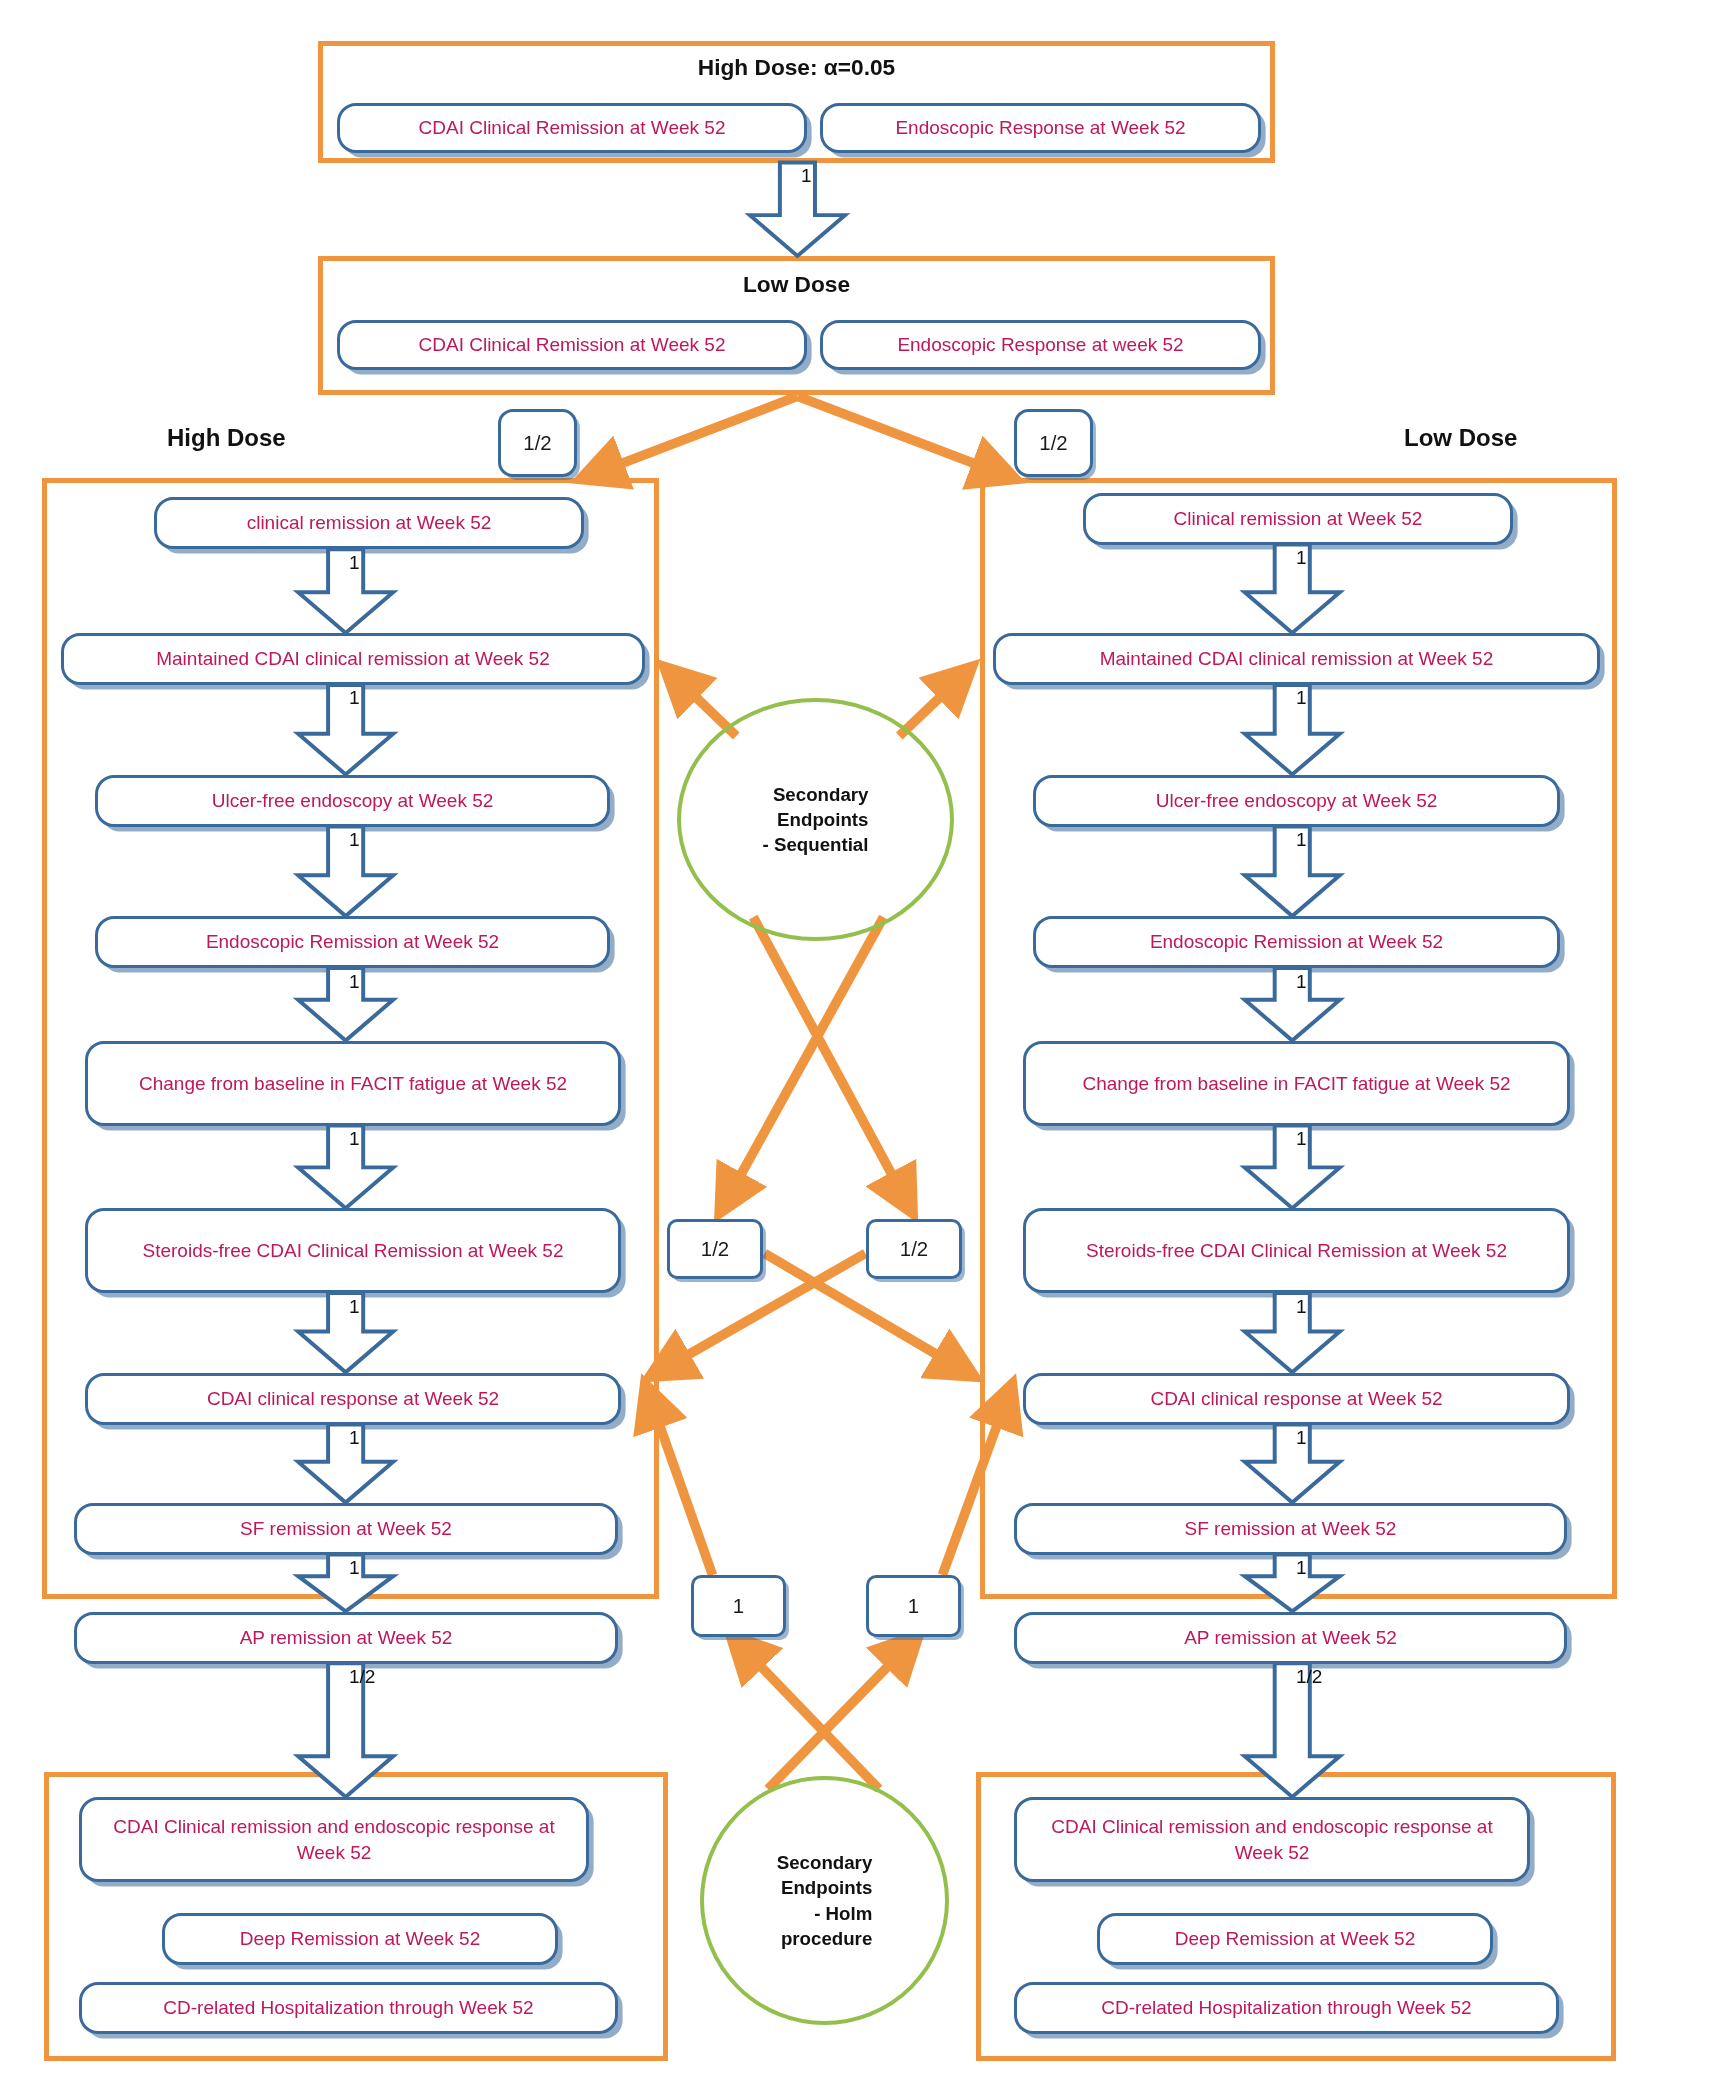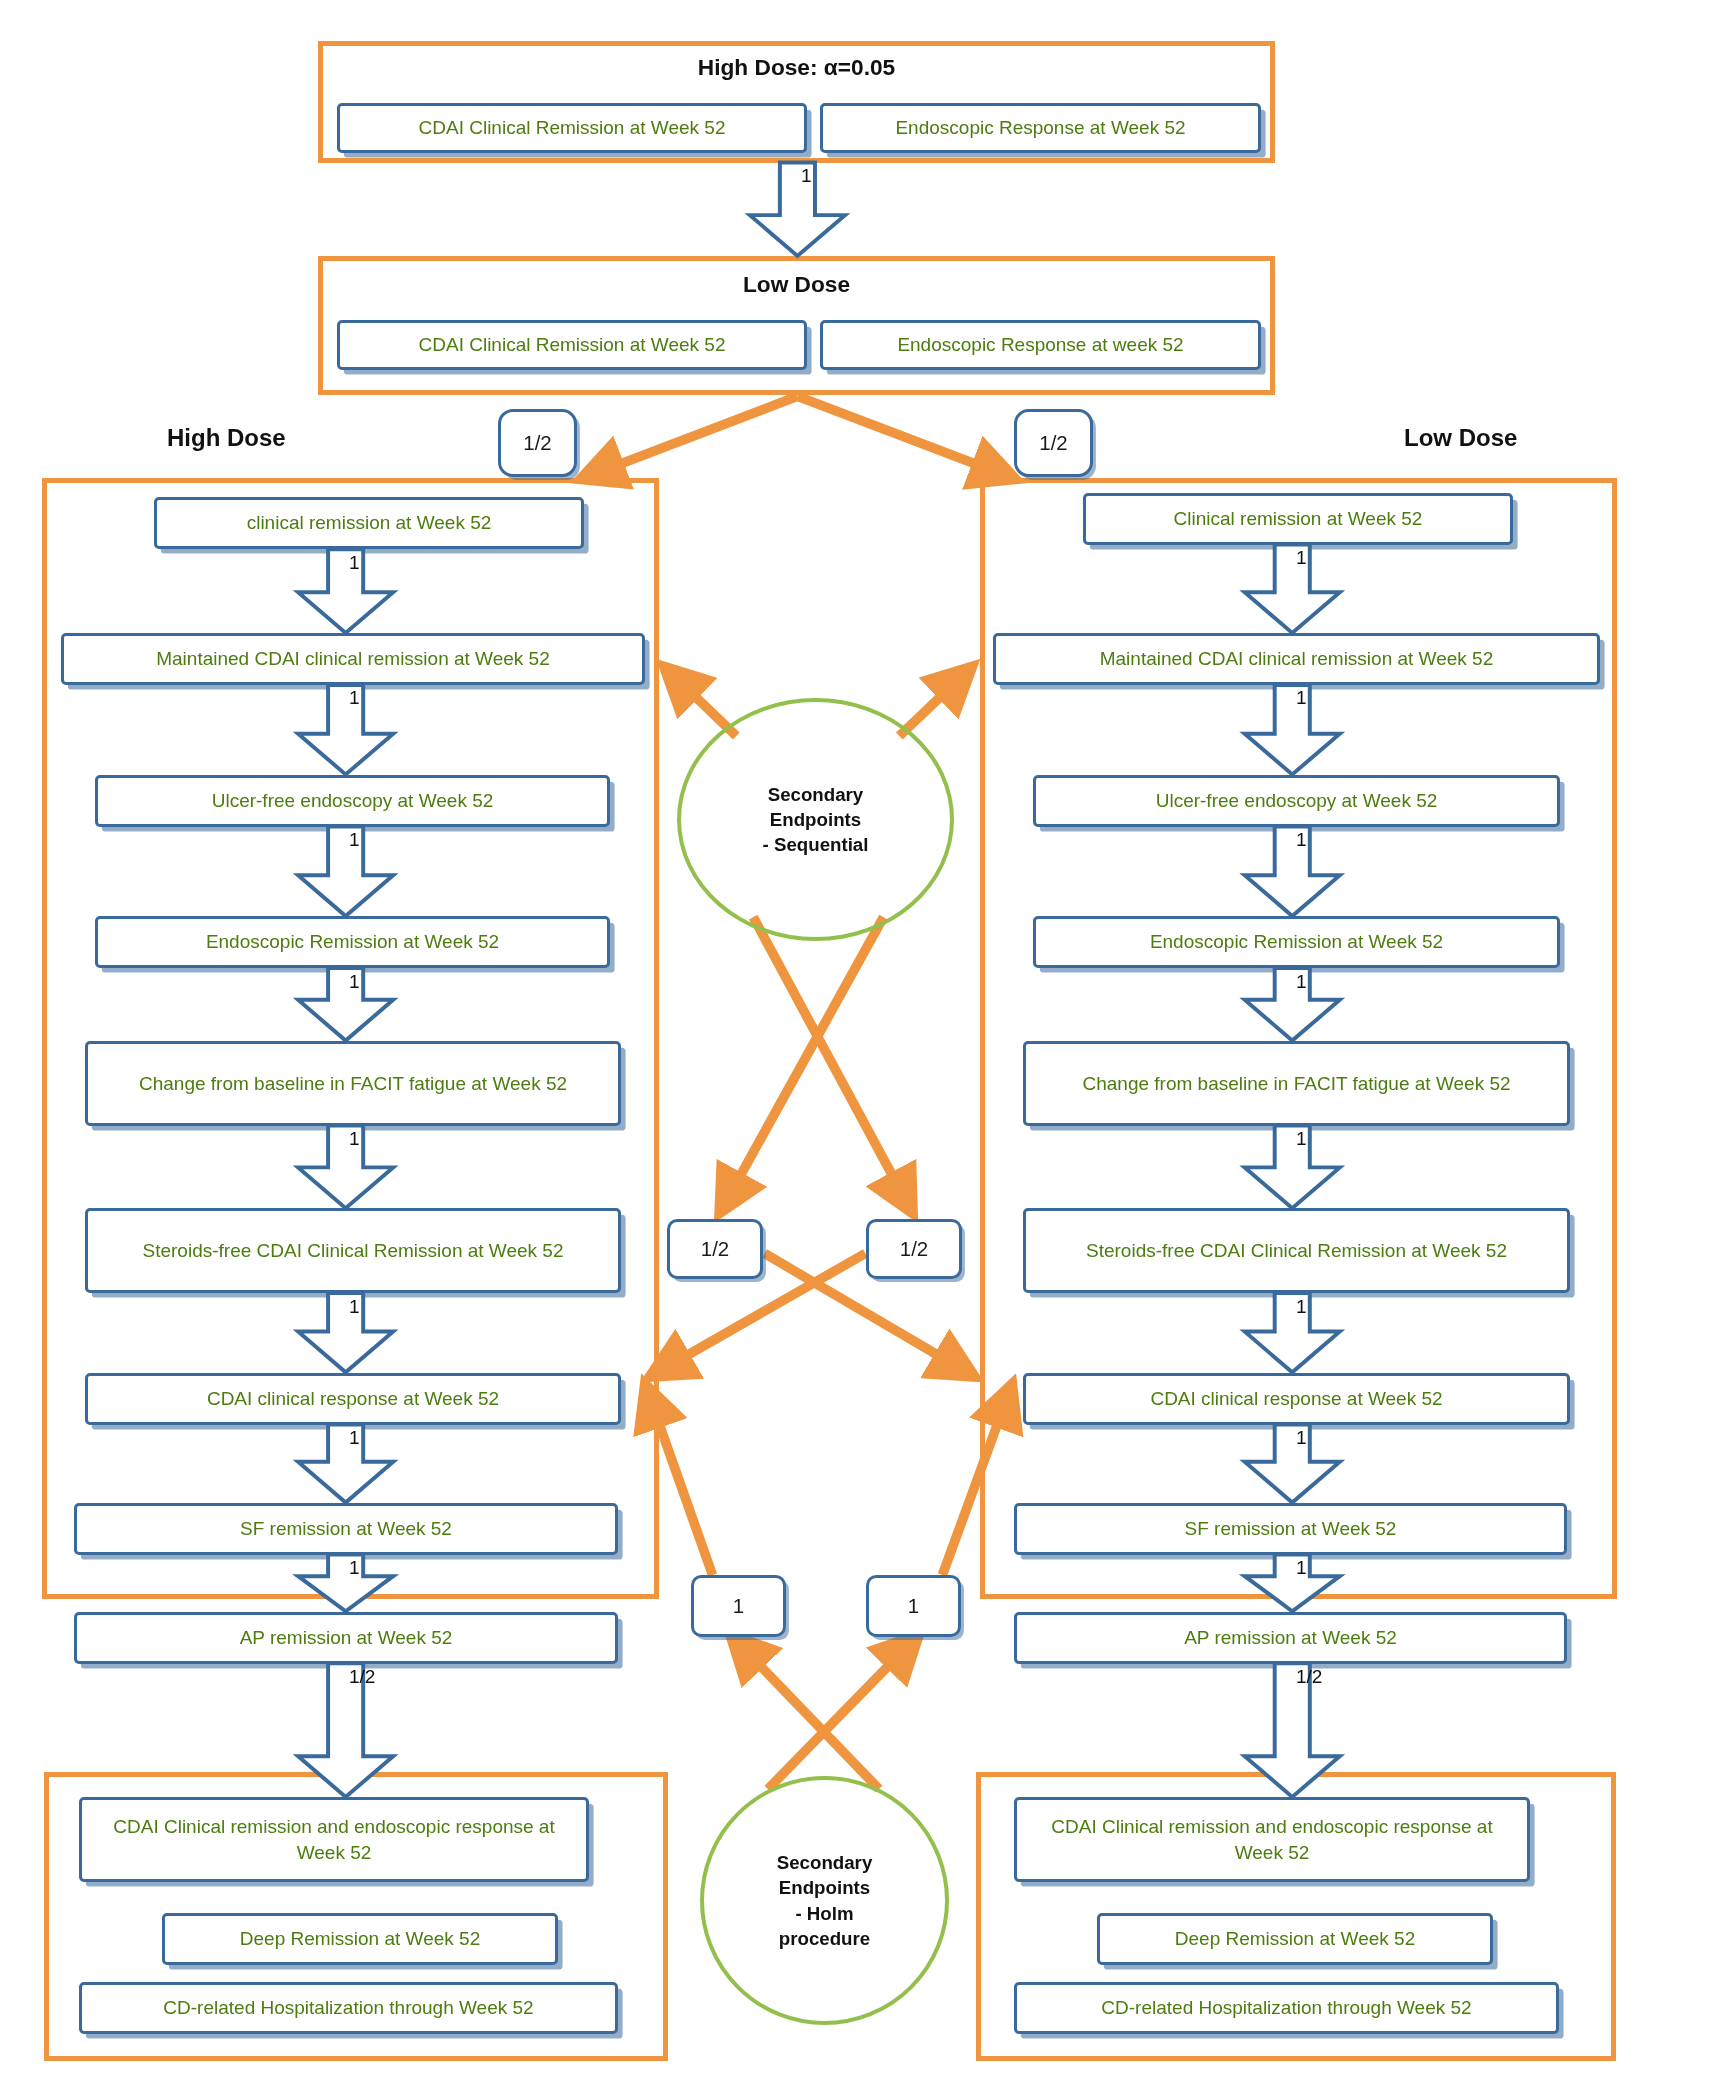--- a/index.html
+++ b/index.html
@@ -5,24 +5,24 @@
   html,body{margin:0;padding:0;background:#ffffff;}
   body{font-family:"Liberation Sans", sans-serif;}
   #stage{position:relative;width:1733px;height:2097px;background:#fff;overflow:hidden;}
 
   
   .ogroup{position:absolute;border:5.1px solid #F0953F;background:#ffffff;box-sizing:border-box;}
 
   
   .nodebox{
     position:absolute;box-sizing:border-box;
-    border:3.4px solid #3A6A9B;border-radius:5px;background:#ffffff;
+    border:3.4px solid #3A6A9B;border-radius:19px;background:#ffffff;
     box-shadow:5.7px 5.7px 0 -1.1px rgba(58,106,155,0.55);
     display:flex;align-items:center;justify-content:center;text-align:center;
-    color:#4d7c0f;font-size:19px;line-height:1.25;padding:18px 9px;
+    color:#be185d;font-size:19px;line-height:1.25;padding:18px 9px;
   }
   .nodebox.two-line{line-height:1.32;}
 
   
   .wpill{
     position:absolute;box-sizing:border-box;
     border:3.4px solid #3A6A9B;border-radius:10.2px;background:#ffffff;
     display:flex;align-items:center;justify-content:center;
     font-size:20.4px;color:#1a1a1a;
     box-shadow:4px 4px 0 -1.1px rgba(58,106,155,0.5);
@@ -31,21 +31,21 @@
   .wpill.vert{border-radius:14.7px;}
 
   
   .grouptitle{position:absolute;text-align:center;font-weight:bold;font-size:22.7px;color:#111;}
   .sidelabel{position:absolute;font-weight:bold;font-size:24px;color:#111;margin-left:45px;}
 
   
   .greenellipse{
     position:absolute;box-sizing:border-box;
     border:4px solid #93C04C;border-radius:50%;background:transparent;
-    display:flex;align-items:center;justify-content:center;text-align:center;
+    display:flex;align-items:center;justify-content:center;text-align:right;
     font-weight:bold;font-size:18.7px;color:#111;line-height:1.35;
     z-index:5;
   }
 
   
   .ov{position:absolute;left:0;top:0;width:1733px;height:2097px;pointer-events:none;}
   #arrowsBlue{z-index:3;}
   #arrowsOrange{z-index:2;}
 
   .arrowlbl{position:absolute;font-size:19px;color:#111;z-index:4;text-align:center;}

